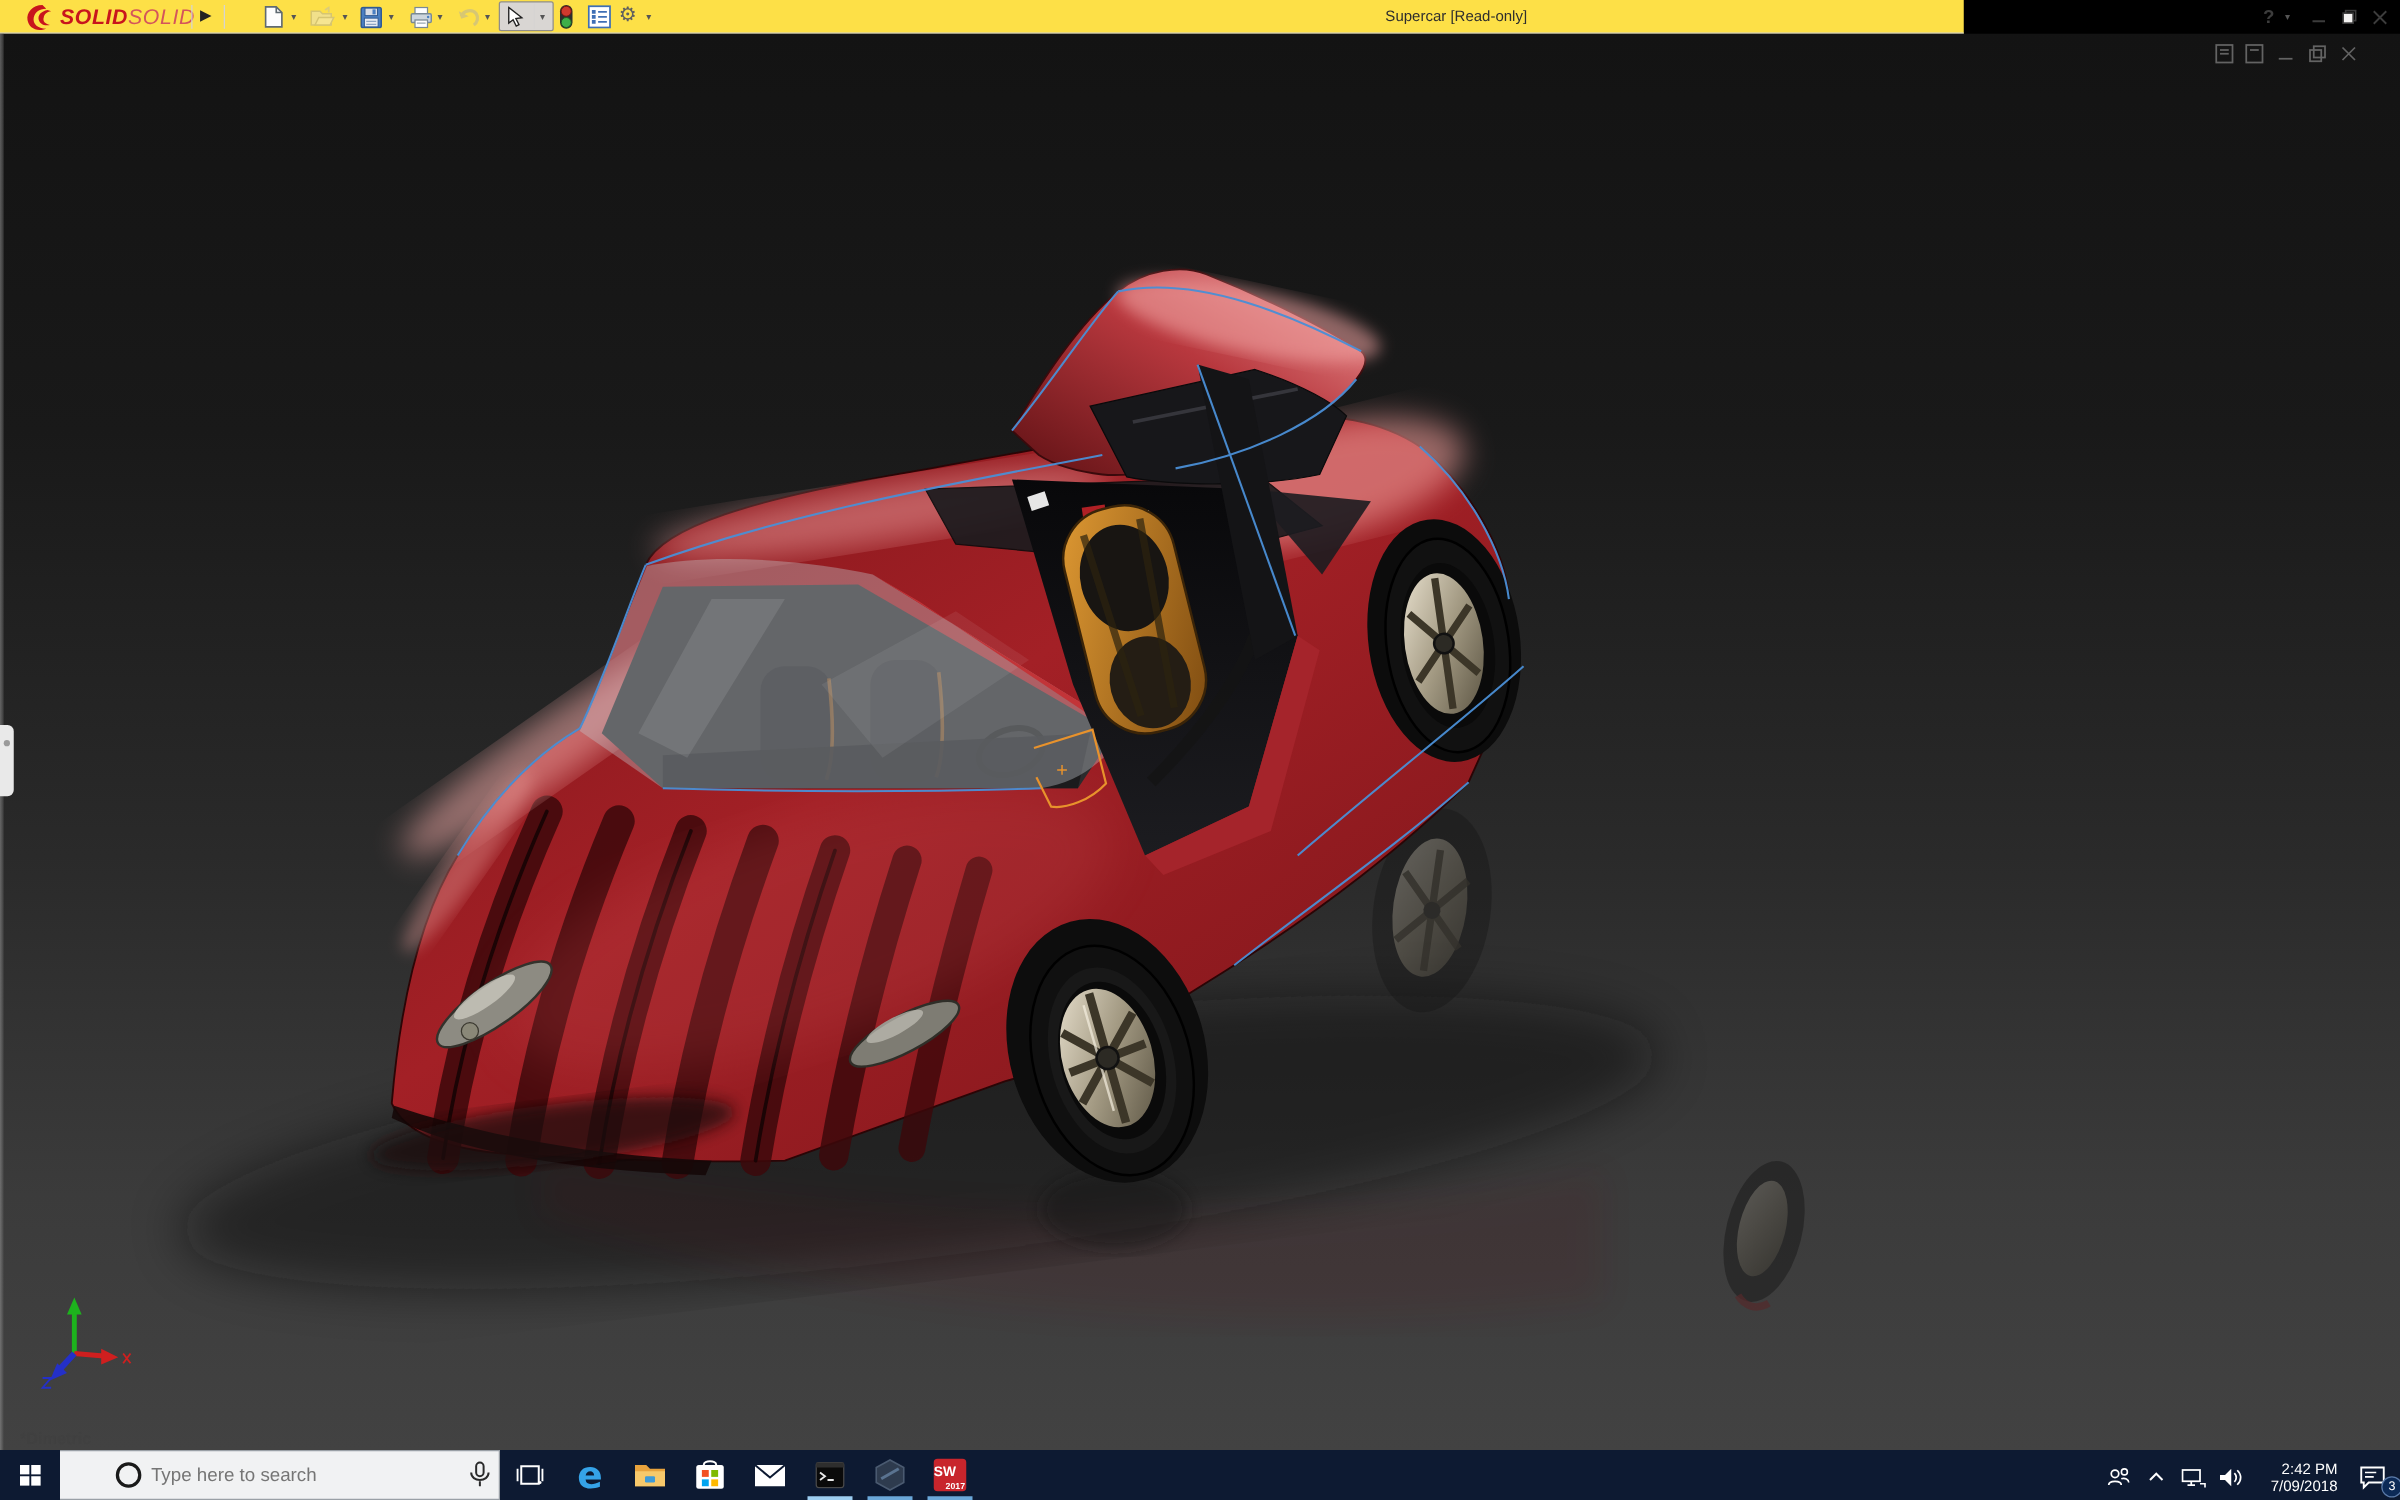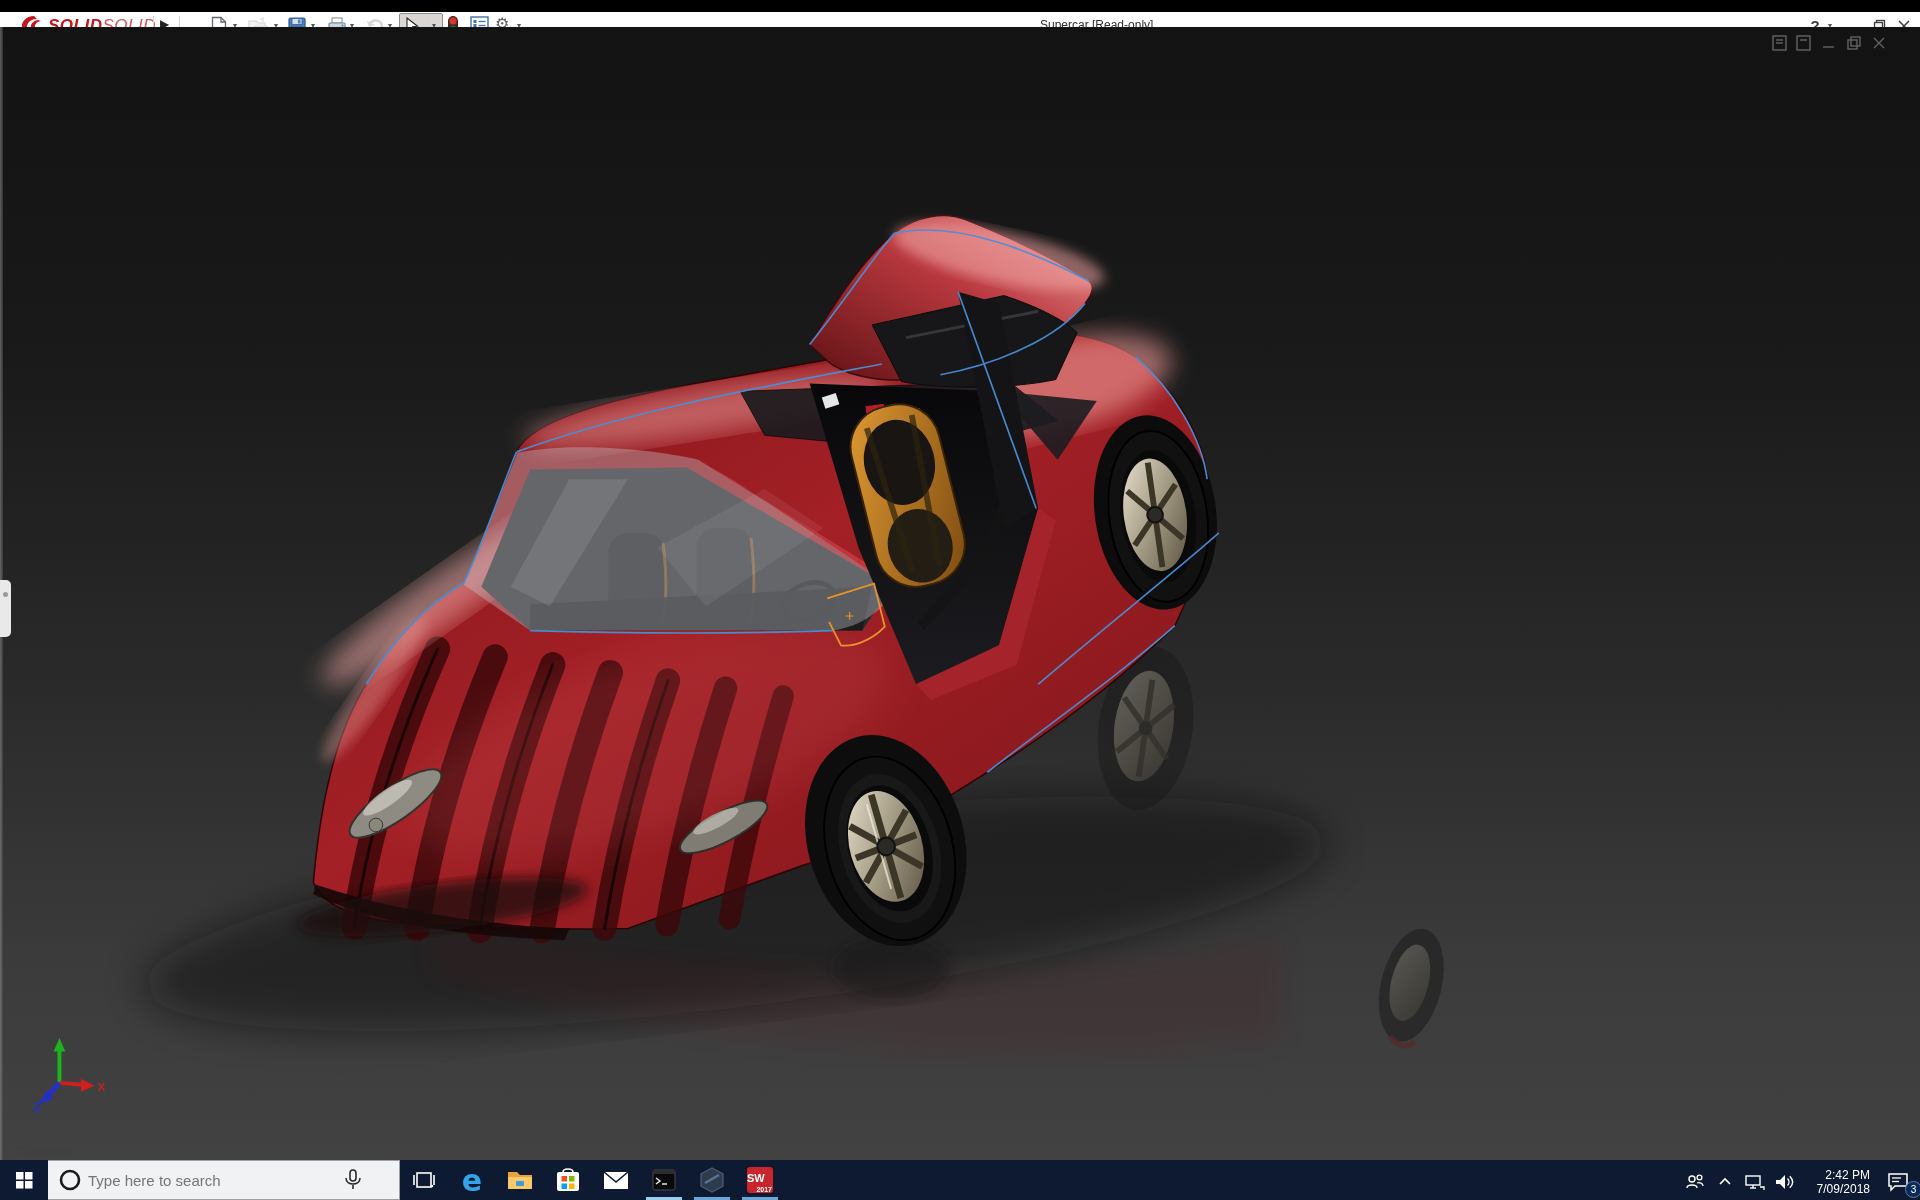--- a/index.html
+++ b/index.html
@@ -1,33 +1,33 @@
 <!DOCTYPE html>
 <html><head>
 <meta charset="utf-8">
 <style>
   * { margin:0; padding:0; box-sizing:border-box; }
   html,body { width:1920px; height:1200px; overflow:hidden; background:#000;
               font-family:"Liberation Sans", sans-serif; }
   #screen { position:absolute; top:0; left:0; width:1920px; height:1200px; }
 
   
-  #titlebar { position:absolute; top:12px; left:0; width:1920px; height:27px;
-              background:#ffffff; border-bottom:1px solid #cfcfcf; }
+  #titlebar { position:absolute; top:0; left:0; width:1571px; height:27px;
+              background:#fde047; border-bottom:1px solid #cfcfcf; }
   .brand { position:absolute; left:18px; top:3px; height:22px; display:flex; align-items:center; }
   .brand-solid { color:#c8151d; font-weight:bold; font-style:italic; font-size:17px; letter-spacing:.5px; margin-left:4px;}
   .brand-works { color:#d4555b; font-style:italic; font-size:17px; letter-spacing:.5px;}
   .flyout { position:absolute; left:160px; top:5px; font-size:12px; color:#222; cursor:pointer;}
   .vsep { position:absolute; top:4px; width:1px; height:19px; background:#d6d4d2; }
   .tool { position:absolute; top:3px; height:21px; display:flex; align-items:center; cursor:pointer; }
   .dd { font-size:8px; color:#555; position:absolute; top:9px; }
   .tool.disabled { opacity:.45; }
   .selbox { position:absolute; left:399px; top:1px; width:44px; height:24px;
             background:#d9d6d3; border:1px solid #8f8d8a; border-radius:2px; }
-  .apptitle { position:absolute; left:1040px; top:6px; width:250px; text-align:left;
+  .apptitle { position:absolute; left:1040px; top:6px; width:250px; text-align:center;
               font-size:12px; color:#2e2e2e; }
   .winctl { position:absolute; top:0; height:27px; display:flex; align-items:center;
             justify-content:center; color:#3c3c3c; cursor:pointer; }
 
   
   #viewport { position:absolute; top:27px; left:0; width:1920px; height:1133px;
               background:linear-gradient(180deg,#131313 0%,#191919 28%,#2a2a2a 58%,#3b3b3b 82%,#424242 100%); }
   #vp-edge { position:absolute; left:0; top:0; width:3px; height:1133px;
              background:linear-gradient(90deg,#9a9a9a,#4a4a4a); opacity:.55; }
   #panel-tab { position:absolute; left:0; top:553px; width:11px; height:57px;
@@ -38,21 +38,21 @@
   #orient-label { position:absolute; left:16px; top:1116px; font-size:13px;
                   font-weight:bold; color:#404040; }
   #carsvg { position:absolute; top:0; left:0; }
 
   
   #taskbar { position:absolute; top:1160px; left:0; width:1920px; height:40px;
              background:#0d1a32; display:flex; }
   .tb-btn { width:48px; height:40px; display:flex; align-items:center; justify-content:center;
             cursor:pointer; position:relative; }
   #searchbox { width:352px; height:40px; background:#f1f2f3; display:flex; align-items:center;
-               border:1px solid #9aa0a6; border-left:none; }
+               border:1px solid #9aa0a6; border-left:none;padding-left:33px; }
   #searchbox input { border:none; outline:none; background:transparent; font-size:15px;
                      color:#444; width:250px; font-family:"Liberation Sans",sans-serif; }
   .runbar { position:absolute; bottom:0; left:6px; width:36px; height:3px; background:#6aa7d8; }
   .runbar.active { background:#9ccdf0; }
   #tray { position:absolute; right:0; top:0; height:44px; display:flex; align-items:center; }
   .tray-ic { width:30px; height:40px; display:flex; align-items:center; justify-content:center; cursor:pointer; position:relative;}
   #clock { width:70px; text-align:right; color:#fff; font-size:12px; line-height:14px; cursor:default; margin-right:6px;}
   .edge-e { font-size:30px; font-weight:bold; color:#35a3e8; font-family:"DejaVu Sans",sans-serif; }
   .gear-glyph { font-size:16px; color:#5f5f5f; font-family:"DejaVu Sans",sans-serif; }
   .sw-ic { width:26px; height:26px; background:#c8252c; border-radius:3px; position:relative;

